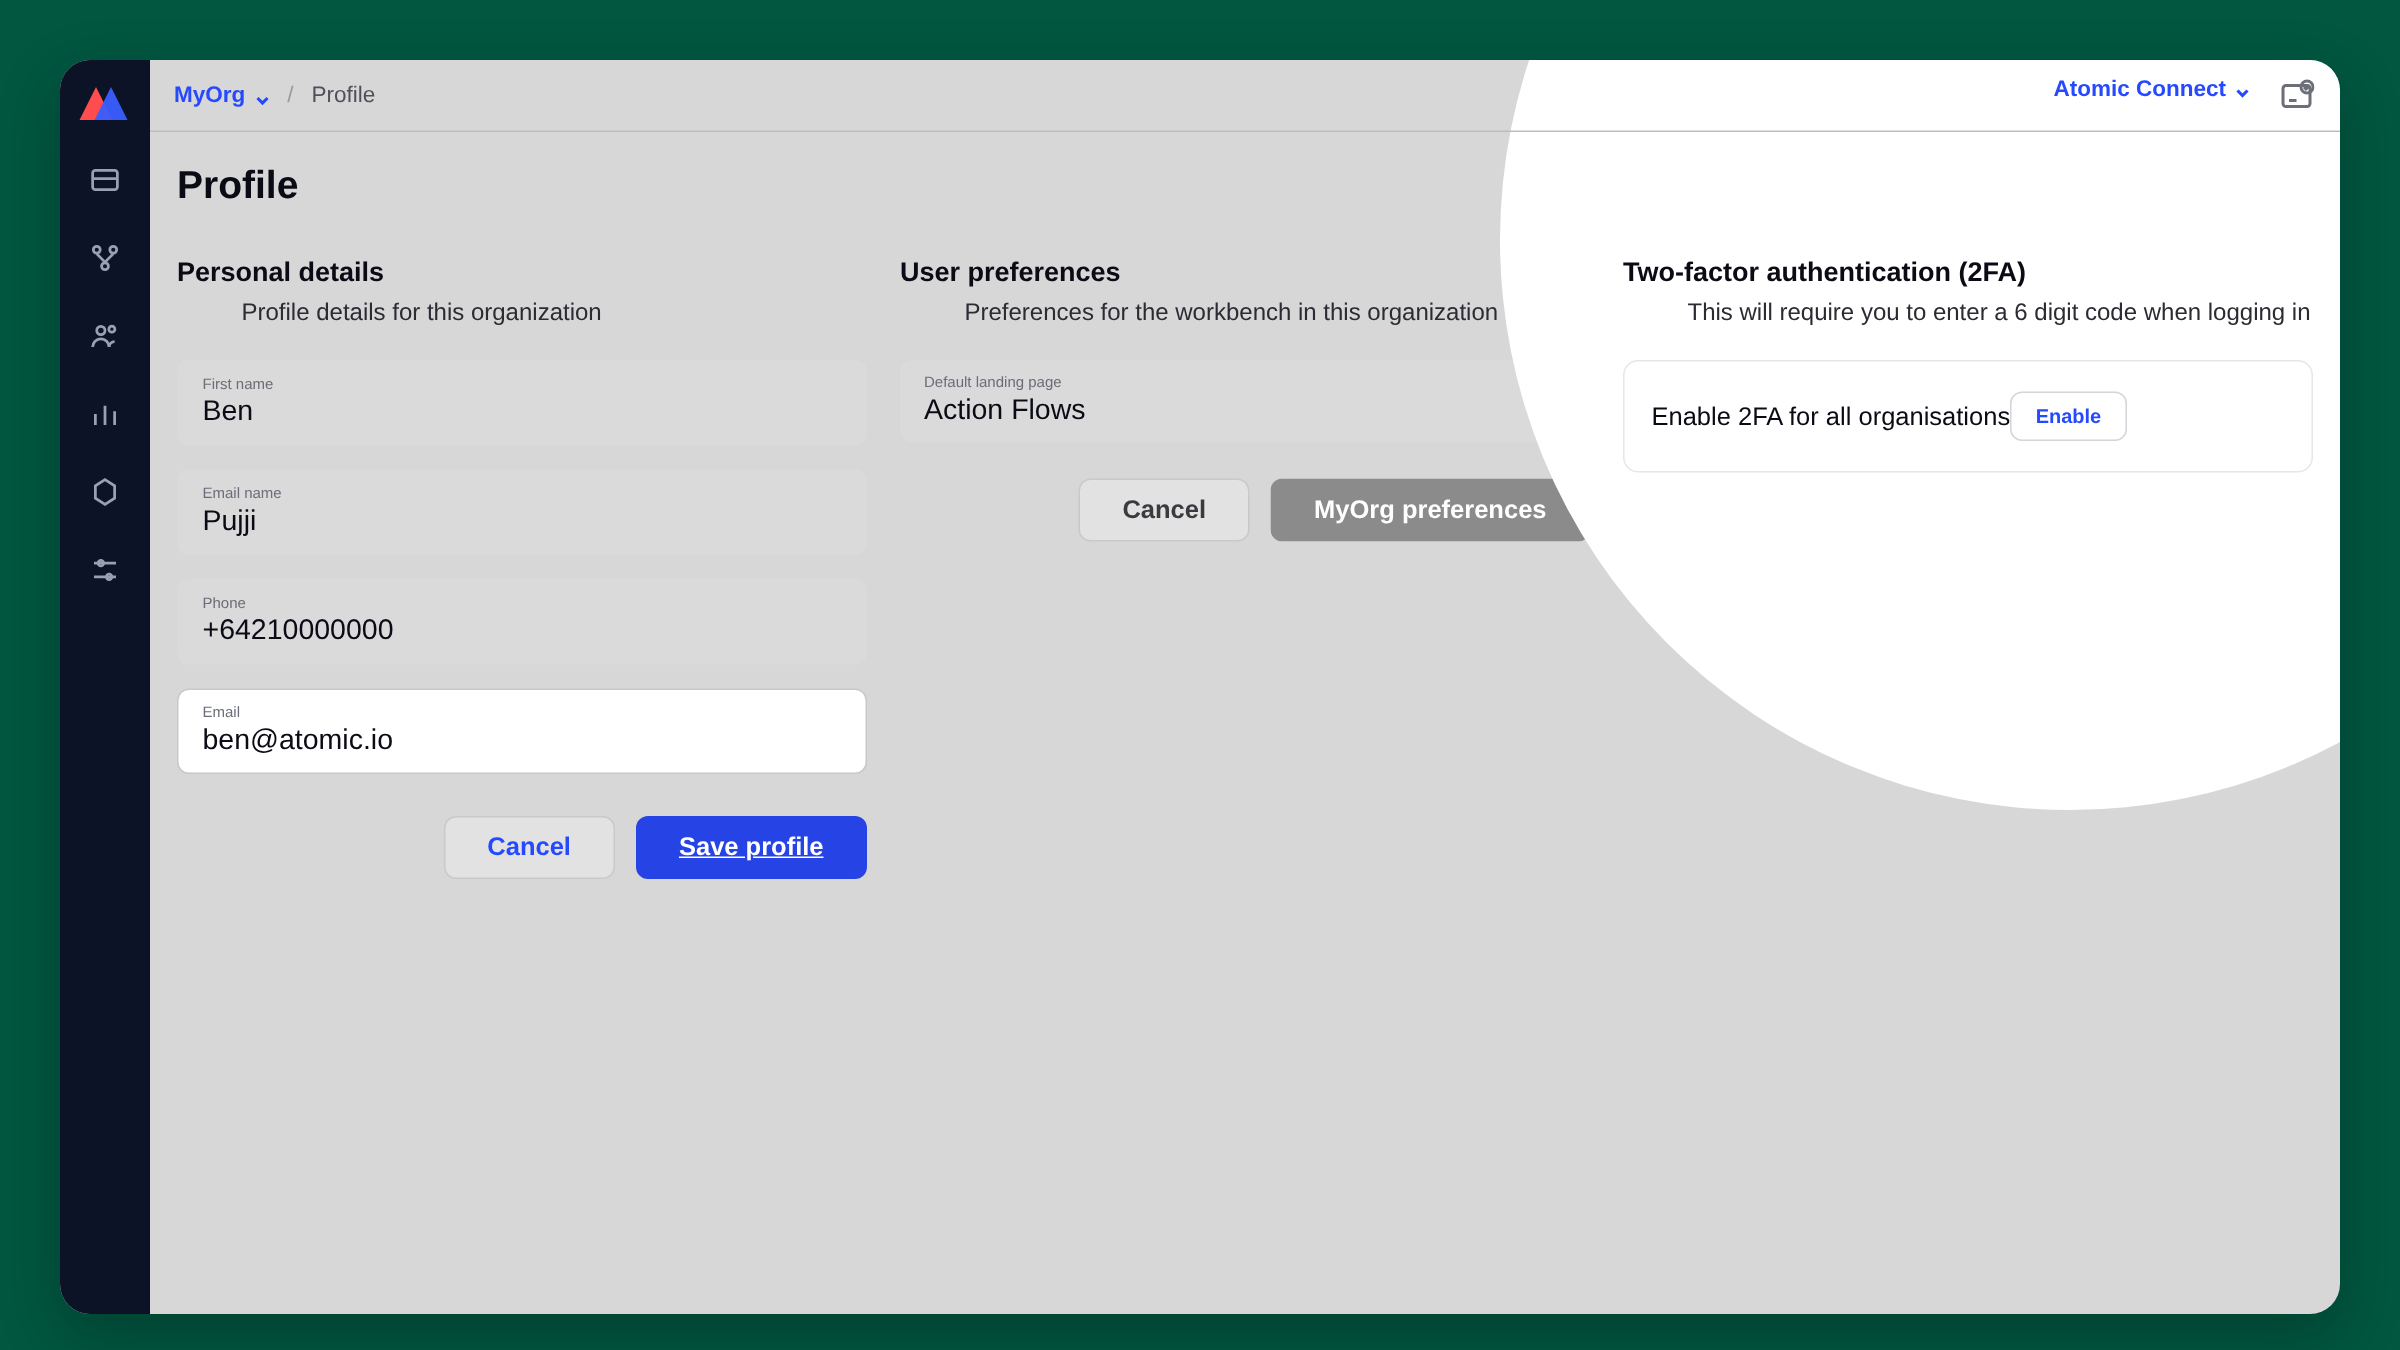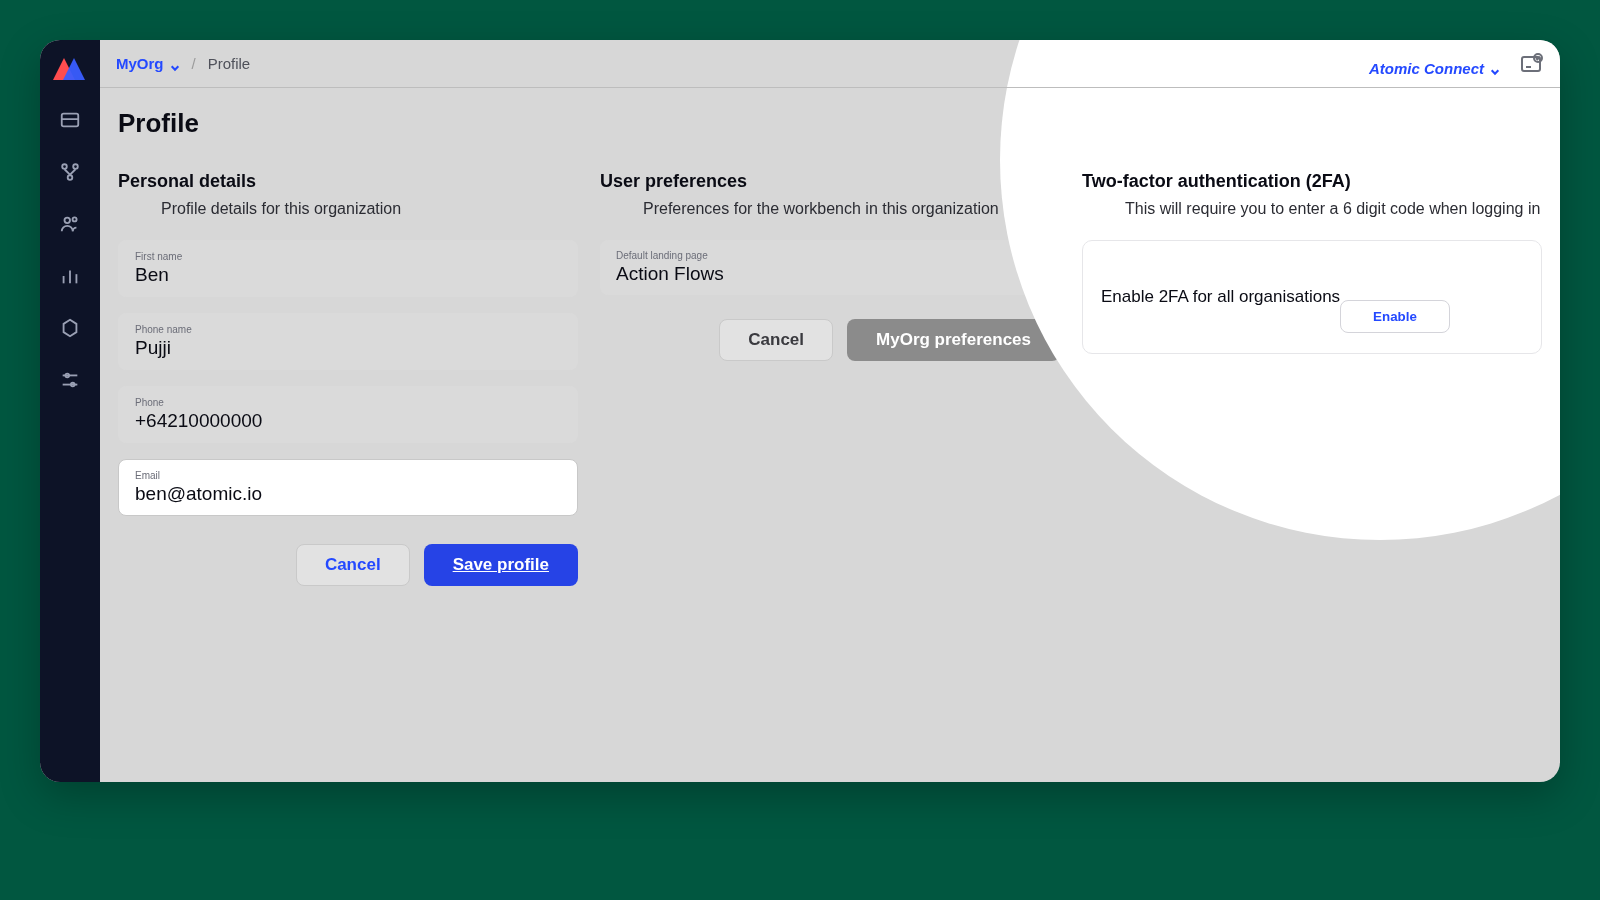--- a/index.html
+++ b/index.html
@@ -25,21 +25,21 @@
     font-family: -apple-system, BlinkMacSystemFont, "Segoe UI", Helvetica, Arial, sans-serif;
     color: var(--ink);
     background: #015740;  
     overflow: hidden;
   }
 
   
   .window {
     position: absolute;
     left: 40px; top: 40px;
-    width: 1520px; height: 742px;
+    width: 1520px; height: 836px;
     display: flex;
     border-radius: 20px;
     overflow: hidden;
     background: var(--panel);
     box-shadow: 0 14px 40px rgba(0,0,0,.25);
   }
 
   
   .nav-rail {
     width: 60px;
@@ -96,21 +96,21 @@
     color: var(--blue);
     font-weight: 700;
     display:inline-flex; align-items:center; gap:6px;
     cursor: pointer;
   }
   .bc-caret { width:10px; height:10px; }
   .bc-caret svg { width:10px; height:10px; stroke: currentColor; fill:none; stroke-width:2.5; }
   .bc-sep { color:#9b9b9b; }
   .bc-page { color:#4f515a; }
 
-  .topbar-right { display:flex; align-items:flex-end; gap:18px;font-style:italic; }
+  .topbar-right { display:flex; align-items:flex-start; gap:18px; }
   .env-picker {
     color: var(--blue);
     font-weight: 600;
     display:inline-flex; align-items:center; gap:6px;
     cursor:pointer;
   }
   .tray {
     width:26px; height:26px; color:#6c6f79;
     display:flex; align-items:center; justify-content:center;
   }
@@ -188,24 +188,23 @@
     border-radius: 10px;
     display:flex; align-items:center; 
     padding: 20px 18px;
   }
   .tfa-label { font-size: 17px; }
   .btn-outline {
     border: 1px solid #d4d4da;
     background: #fff;
     color: var(--blue);
     font-weight: 700;
-    padding: 8px 32px;
+    padding: 8px 16px;
     border-radius: 8px;
     cursor: pointer;
-    margin-top: 39px;
   }
 
   
   .btn-row {
     display:flex; justify-content:flex-end; gap:14px;
   }
   .btn {
     font-size: 17px;
     font-weight: 700;
     padding: 10px 28px;
@@ -348,21 +347,21 @@
 
         <div class="col-personal">
           <div class="section-head">Personal details</div>
           <div class="section-sub">Profile details for this organization</div>
 
           <div class="field">
             <div class="field-label">First name</div>
             <div class="field-value">Ben</div>
           </div>
           <div class="field">
-            <div class="field-label">Phone name</div>
+            <div class="field-label">Email name</div>
             <div class="field-value">Pujji</div>
           </div>
           <div class="field">
             <div class="field-label">Phone</div>
             <div class="field-value">+64210000000</div>
           </div>
           <div class="field bright">
             <div class="field-label">Email</div>
             <div class="field-value">ben@atomic.io</div>
           </div>

